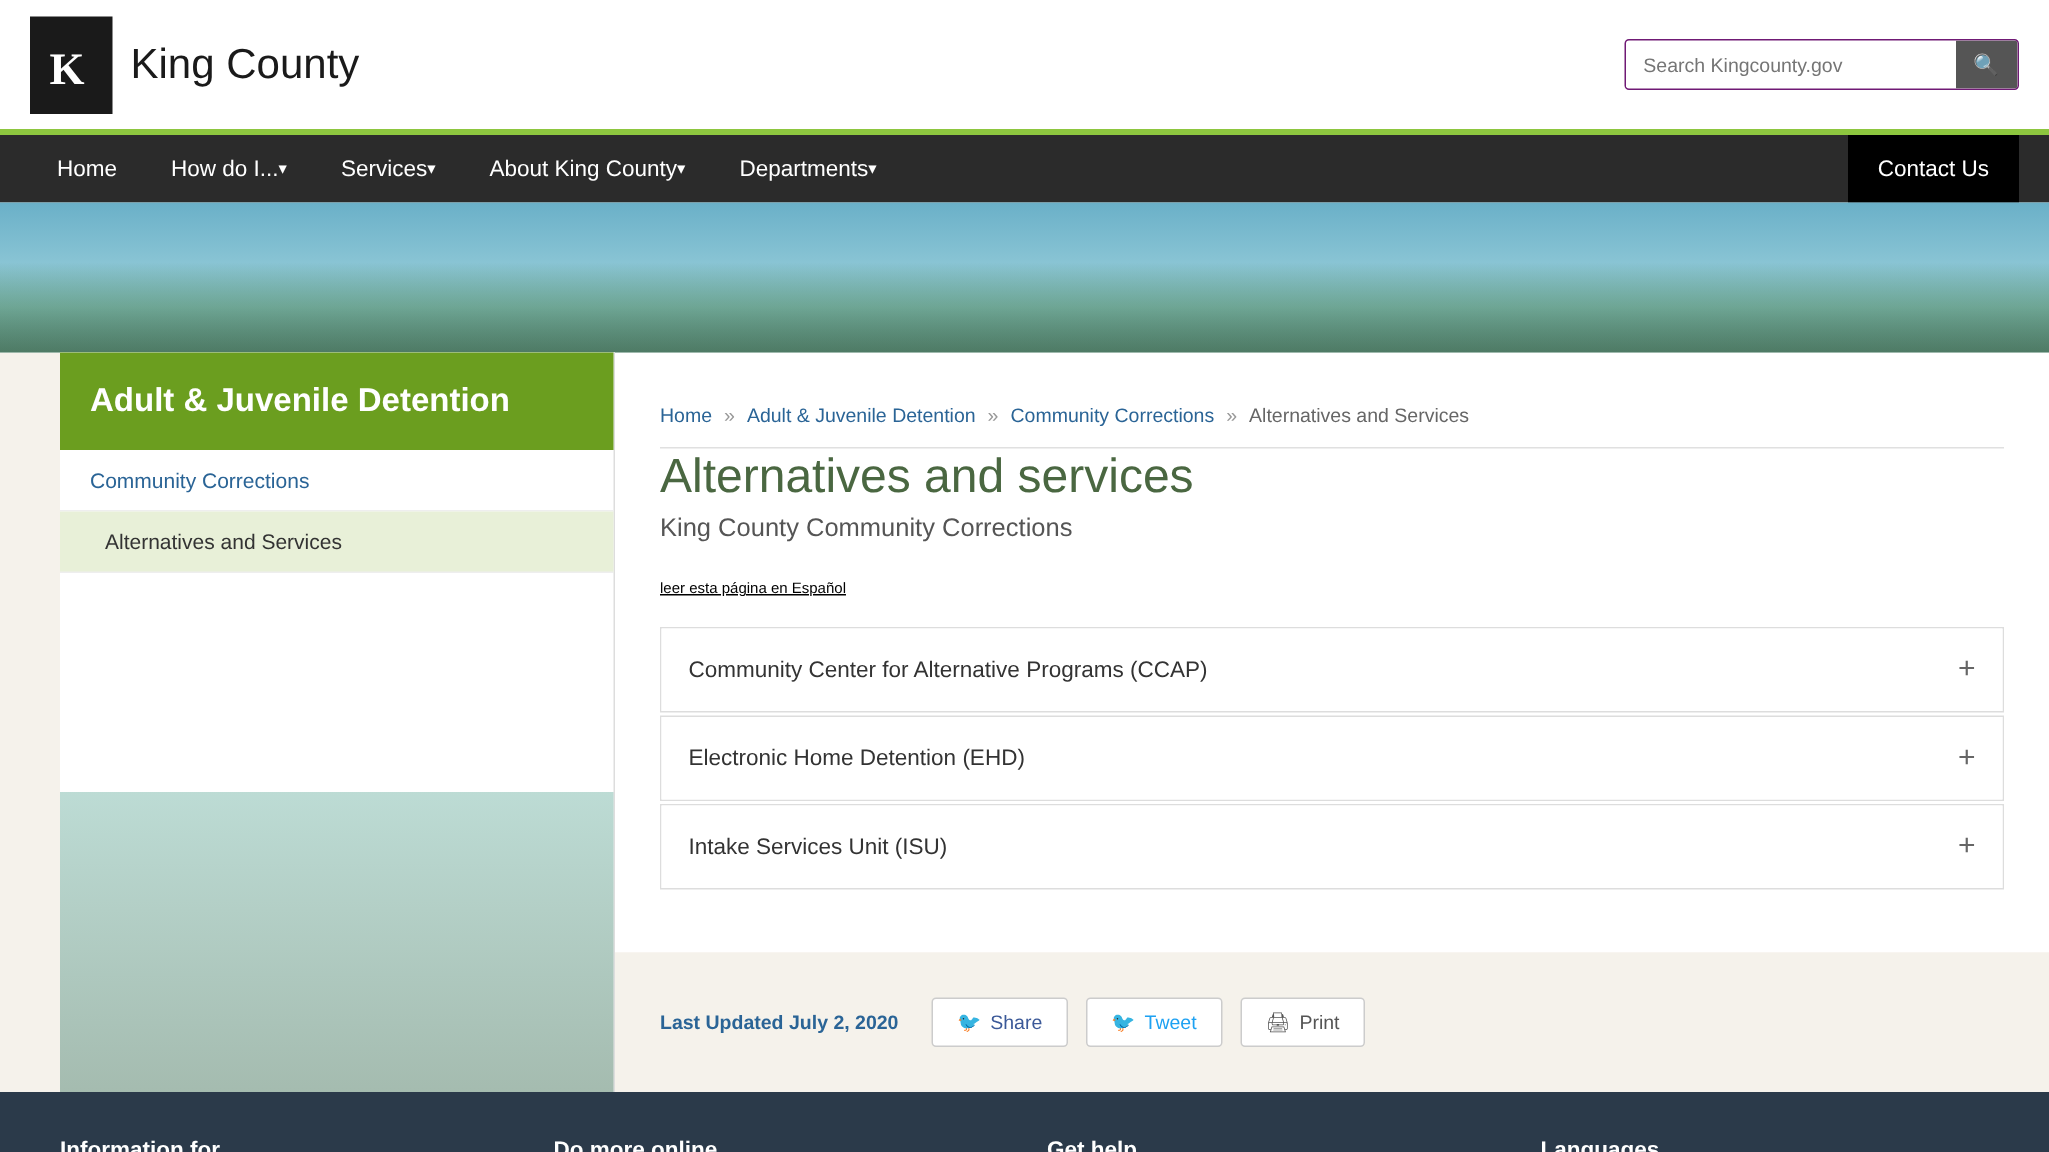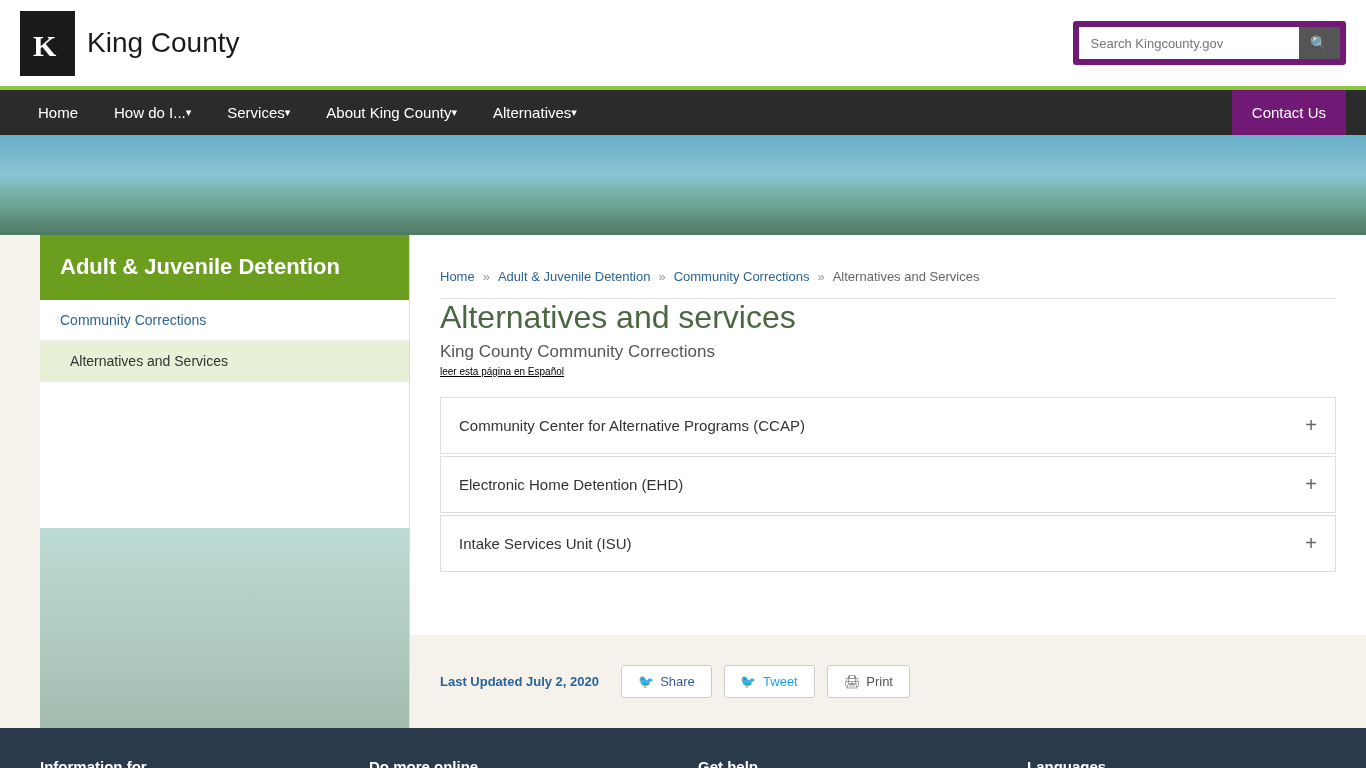--- a/index.html
+++ b/index.html
@@ -32,21 +32,21 @@
       margin-right: 12px;
     }
     .logo-text {
       font-size: 28px;
       font-weight: normal;
       color: #1a1a1a;
     }
     .search-bar {
       display: flex;
       align-items: center;
-      border: 6px solid #701a75;
+      border: 1px solid #701a75;
       border-radius: 3px;
       overflow: hidden;
     }
     .search-bar input {
       padding: 7px 12px;
       border: none;
       outline: none;
       width: 220px;
       font-size: 13px;
       color: #999;
@@ -77,21 +77,21 @@
       align-items: center;
       font-size: 15px;
       font-weight: 500;
     }
     .nav-bar .has-dropdown::after {
       content: ' ▾';
       font-size: 11px;
     }
     .nav-cta {
       margin-left: auto;
-      background: #701a75;
+      background: #000000;
       color: #fff !important;
       padding: 0 20px !important;
       font-weight: bold;
     }
 
     
     .hero-banner {
       height: 100px;
       background: linear-gradient(180deg, #6ab0c8 0%, #89c4d4 40%, #7ab8aa 70%, #5a9080 100%);
       position: relative;
@@ -193,20 +193,21 @@
     .page-title {
       font-size: 32px;
       color: #4a6741;
       font-weight: 300;
       margin-bottom: 6px;
       border-bottom: none;
     }
     .page-subtitle {
       font-size: 17px;
       color: #555;
+      margin-bottom: 20px;
       font-weight: normal;
     }
     .spanish-link {
       color: #000000;
       text-decoration: underline;
       font-size: 10px;
       display: inline-block;
       margin-bottom: 20px;
     }
 
@@ -312,21 +313,21 @@
     <input type="text" placeholder="Search Kingcounty.gov" style="">
     <button>🔍</button>
   </div>
 </header>
 
 <nav class="nav-bar">
   <a href="#">Home</a>
   <a href="#" class="has-dropdown">How do I...</a>
   <a href="#" class="has-dropdown">Services</a>
   <a href="#" class="has-dropdown">About King County</a>
-  <a href="#" class="has-dropdown">Alternatives</a>
+  <a href="#" class="has-dropdown">Departments</a>
   <a href="#" class="nav-cta">Contact Us</a>
 </nav>
 
 <div class="hero-banner"></div>
 
 <div class="main-layout">
 
   <aside class="sidebar">
     <div class="sidebar-title">Adult &amp; Juvenile Detention</div>
     <ul class="sidebar-nav">

